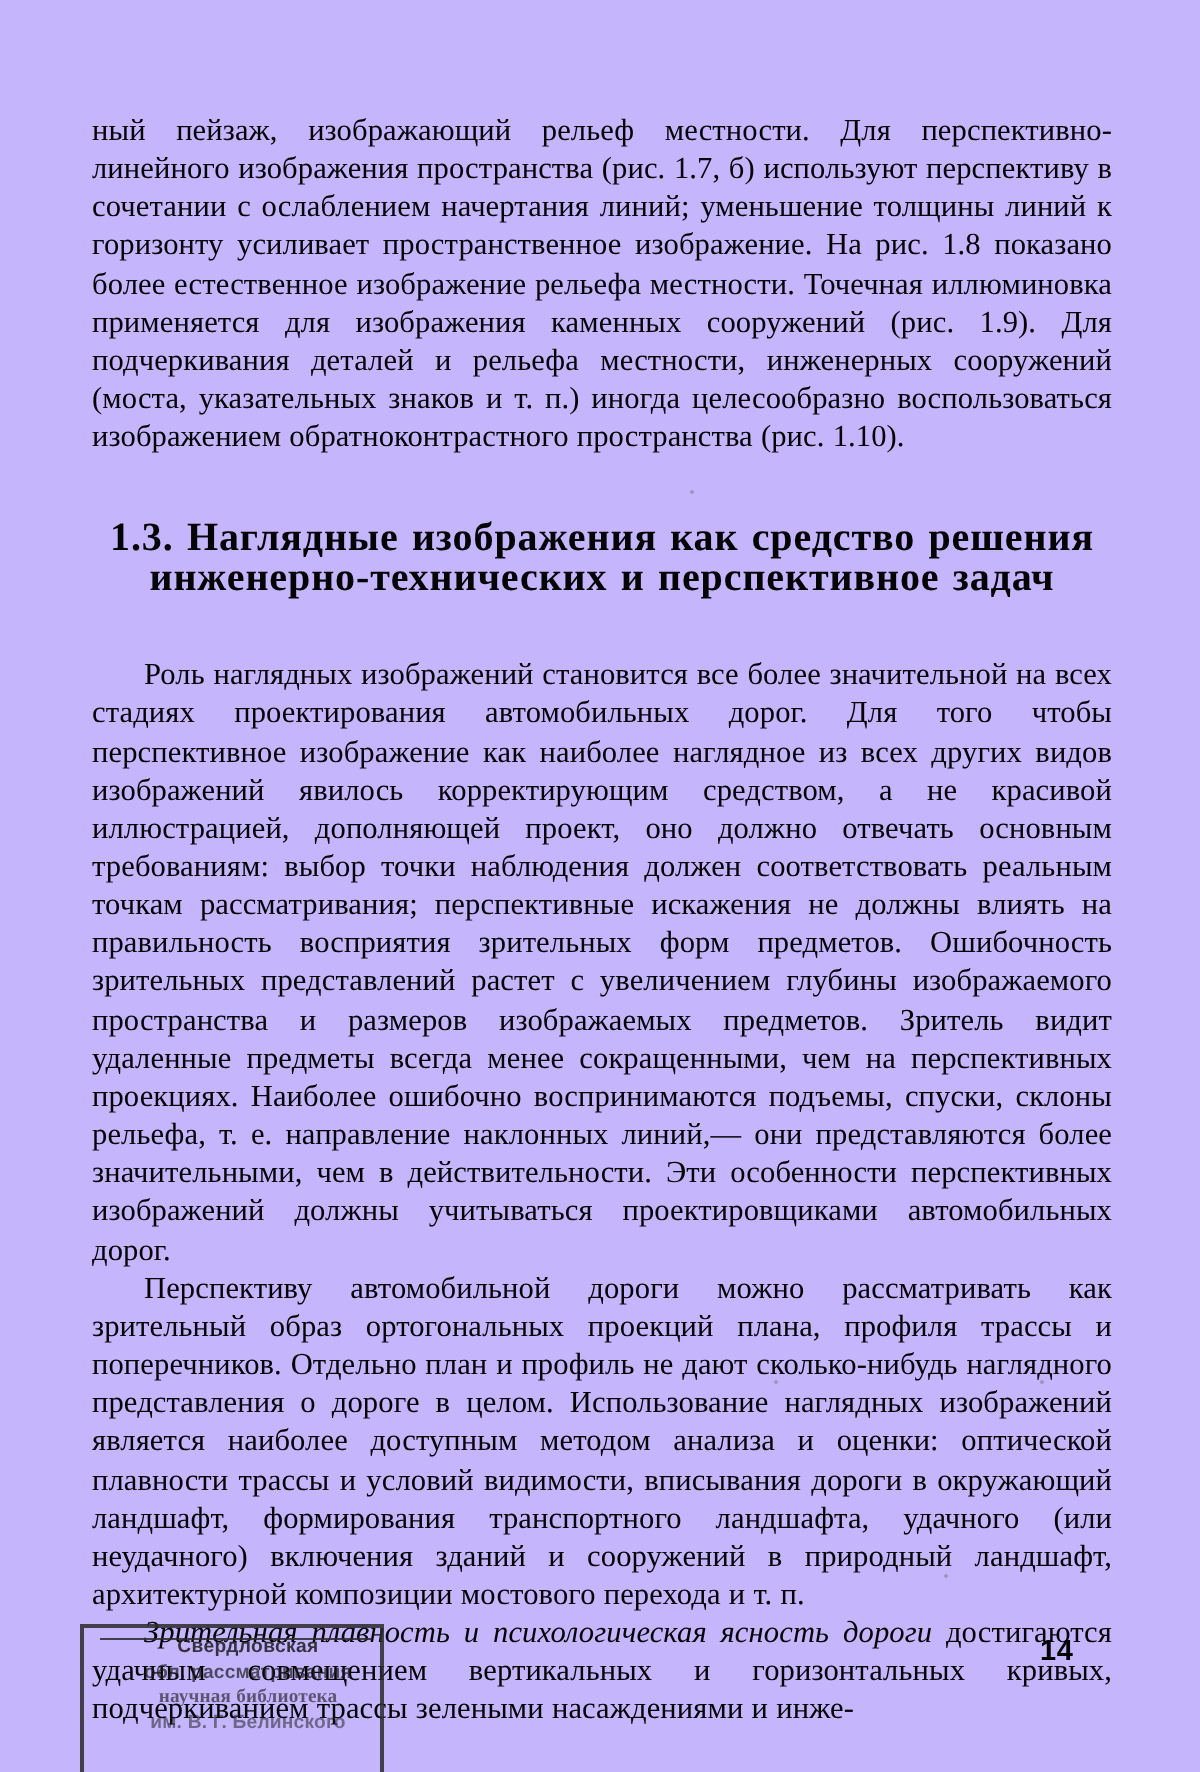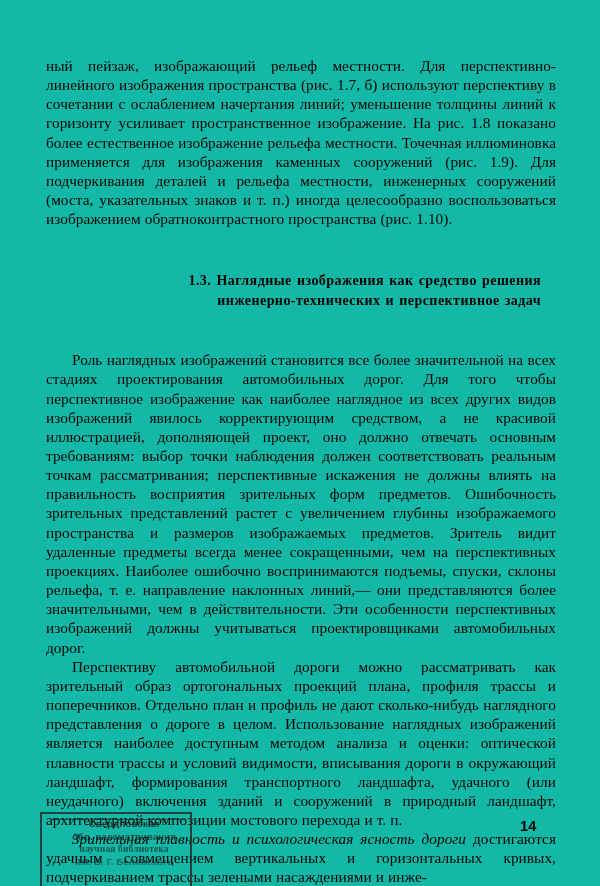--- a/index.html
+++ b/index.html
@@ -12,21 +12,21 @@
     height: 886px;
     position: relative;
     overflow: hidden;
     font-family: "Liberation Serif", "DejaVu Serif", serif;
     color: #050505;
   }
 
   .page {
     position: absolute;
     inset: 0;
-    background: #14b8a6;
+    background: #c4b5fd;
   }
 
   .text-column {
     position: absolute;
     left: 46px;
     top: 56px;
     width: 510px;
   }
 
   
@@ -43,25 +43,25 @@
   .para.indent {
     text-indent: 26px;
   }
 
   .para.continued {
     text-indent: 0;
   }
 
   
   .section-heading {
-    font-size: 14px;
+    font-size: 20px;
     line-height: 19.4px;
     font-weight: bold;
-    text-align: right;
-    margin: 15px;
+    text-align: center;
+    margin: 4px;
     letter-spacing: 0.45px;
     word-spacing: 1.2px;
   }
 
   .gap-before-heading { height: 28px; }
   .gap-after-heading  { height: 25px; }
 
   .em-run {
     font-style: italic;
   }

